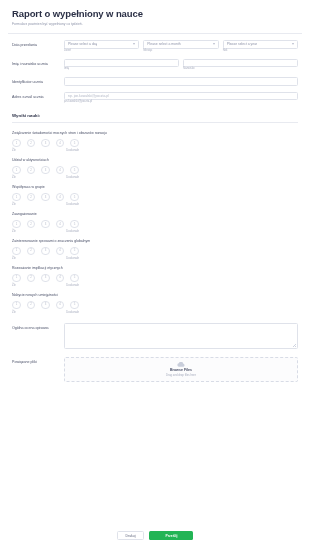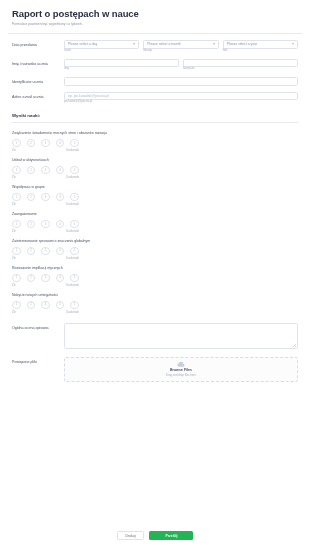--- a/index.html
+++ b/index.html
@@ -88,21 +88,21 @@
   }
   .btn-secondary{background:#fff;border:1px solid #dfe2ea;color:#5a6078;min-width:26px;}
   .btn-primary{border:1px solid transparent;color:#fff;font-weight:bold;min-width:44px;}
 </style>
 </head>
 <body>
 
 <div class="form">
 
   <div class="header">
-    <div class="title">Raport o postępach w nauce</div>
+    <div class="title">Raport o wypełniony w nauce</div>
     <div class="subtitle">Formularz powinien być wypełniony co tydzień.</div>
   </div>
   <div class="hr"></div>
 
   <div class="row">
     <div class="row-label">Data przesłania</div>
     <div class="row-field">
       <div class="col">
         <div class="select">
           <span>Please select a day</span>

